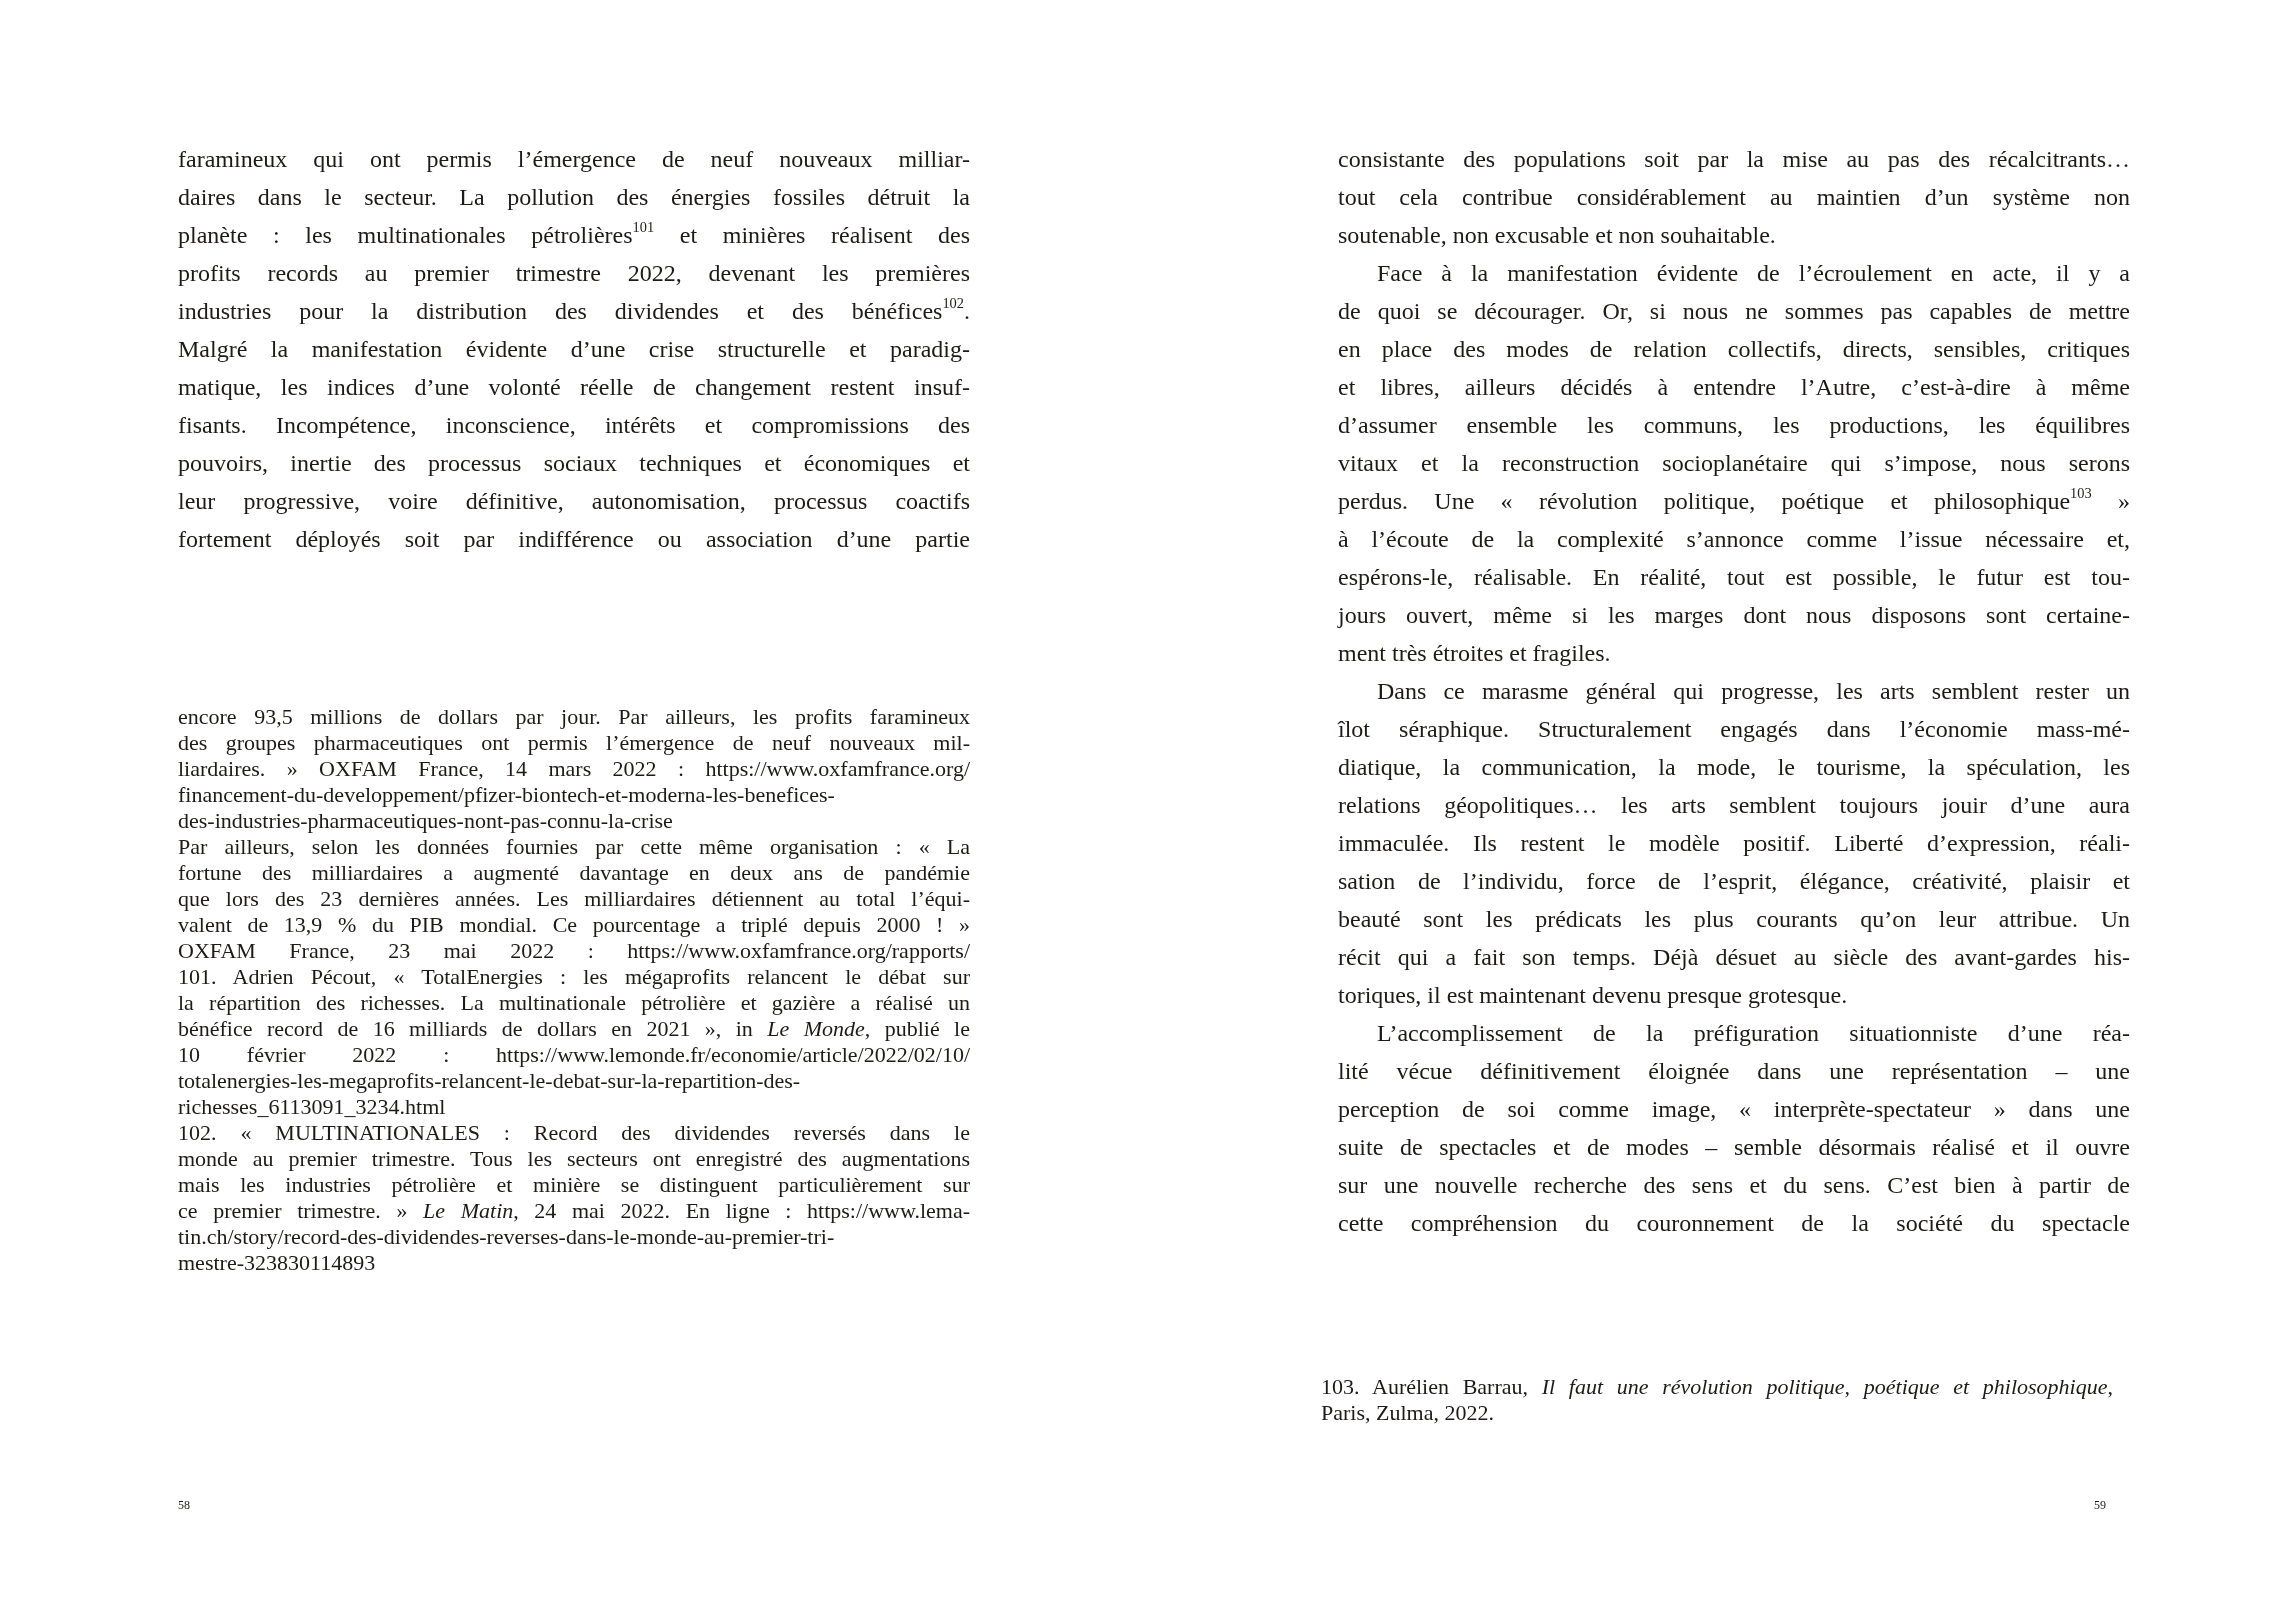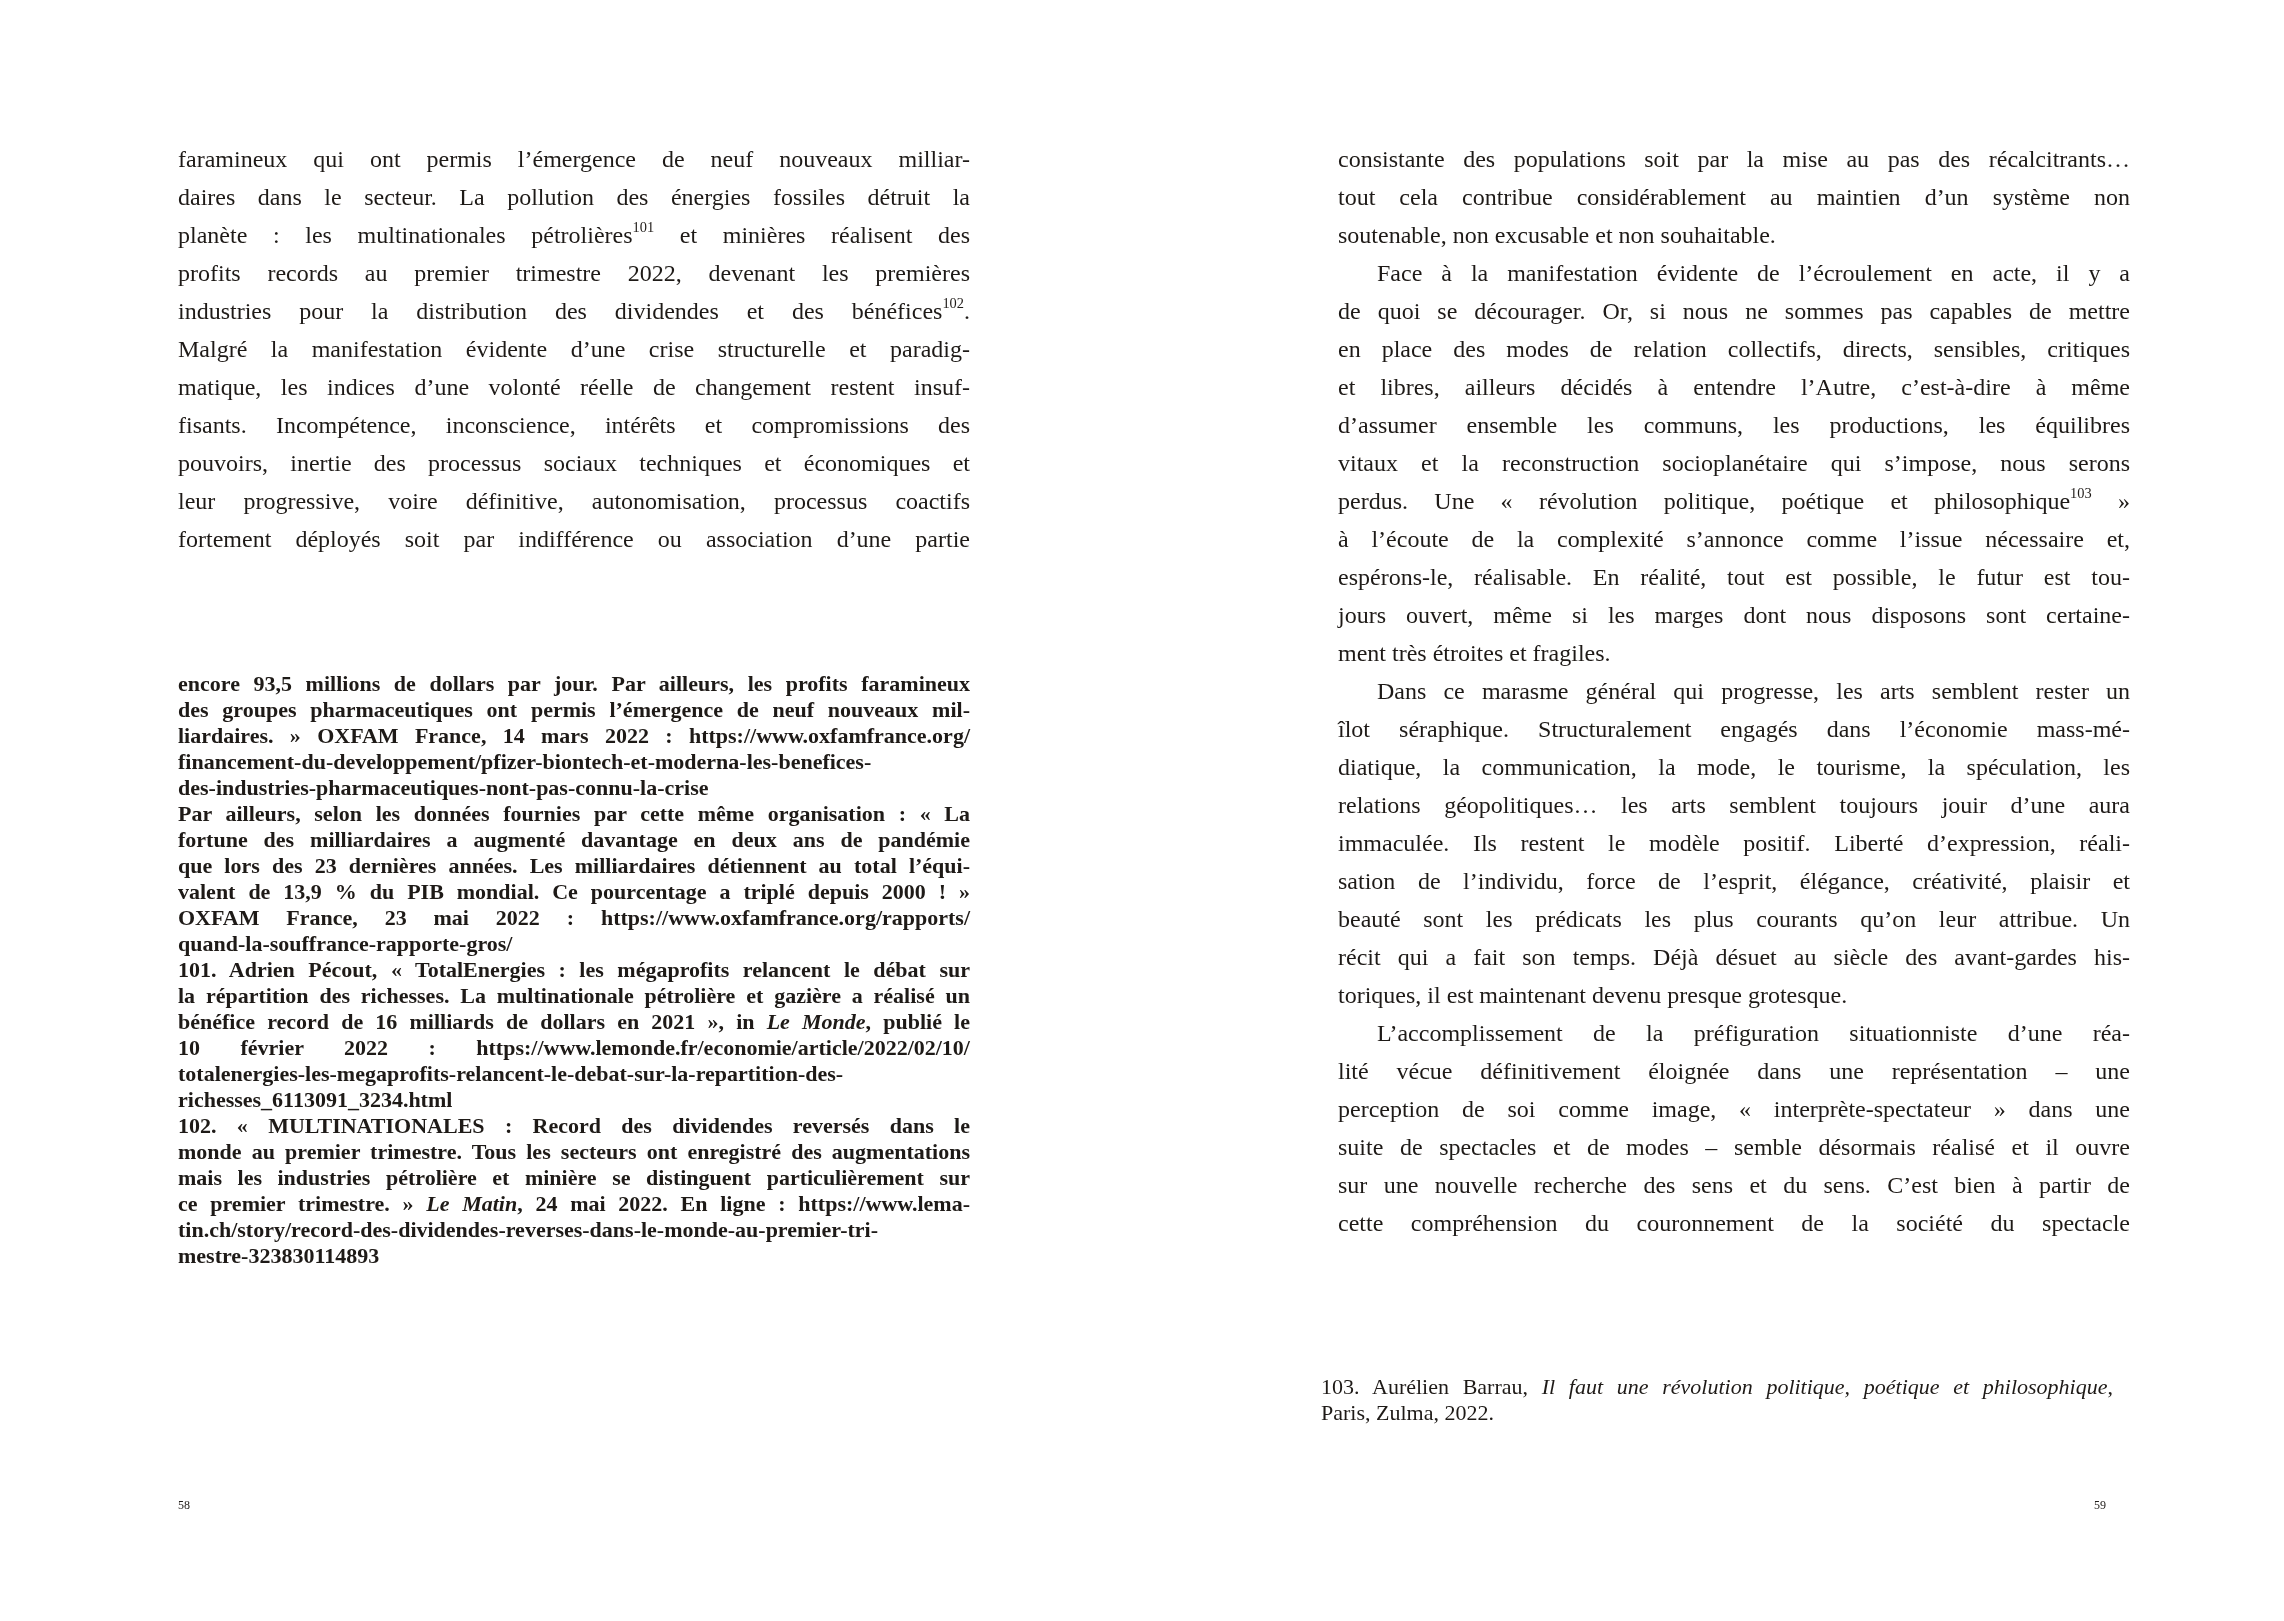--- a/index.html
+++ b/index.html
@@ -8,21 +8,21 @@
   .page { position:absolute; top:0; height:1621px; width:1142px; }
   .page.left { left:0; }
   .page.right { left:1143px; }
   .body-text { position:absolute; width:792px; font-size:24px; line-height:38px;
                text-align:justify; hyphens:manual; }
   .left .body-text { left:178px; top:140px; }
   .right .body-text { left:195px; top:140px; }
   sup { font-size:0.6em; line-height:0; vertical-align:0.75em; }
   .notes { position:absolute; width:792px; font-size:22px; line-height:26px;
            text-align:justify; }
-  .left .notes { left:178px; top:671px;font-weight:bold; }
+  .left .notes { left:178px; top:704px; }
   .right .notes { left:178px; top:1374px; }
   em { font-style:italic; }
   .folio { position:absolute; font-size:12px; top:1498px; }
   .left .folio { left:178px; }
   .right .folio { left:951px; }
   .line { display:block; text-align:justify; text-align-last:justify; }
   .line.last { text-align-last:left; }
 </style>
 </head>
 <body>
@@ -49,21 +49,20 @@
       <span class="line">liardaires. » OXFAM France, 14 mars 2022 : https://www.oxfamfrance.org/</span>
       <span class="line">financement-du-developpement/pfizer-biontech-et-moderna-les-benefices-</span>
       <span class="line last">des-industries-pharmaceutiques-nont-pas-connu-la-crise</span>
     </div>
     <div>
       <span class="line">Par ailleurs, selon les données fournies par cette même organisation : « La</span>
       <span class="line">fortune des milliardaires a augmenté davantage en deux ans de pandémie</span>
       <span class="line">que lors des 23 dernières années. Les milliardaires détiennent au total l’équi-</span>
       <span class="line">valent de 13,9 % du PIB mondial. Ce pourcentage a triplé depuis 2000 ! »</span>
       <span class="line">OXFAM France, 23 mai 2022 : https://www.oxfamfrance.org/rapports/</span>
-      <span class="line last">quand-la-souffrance-rapporte-gros/</span>
     </div>
     <div>
       <span class="line">101. Adrien Pécout, « TotalEnergies : les mégaprofits relancent le débat sur</span>
       <span class="line">la répartition des richesses. La multinationale pétrolière et gazière a réalisé un</span>
       <span class="line"><span>bénéfice record de 16 milliards de dollars en 2021 », in </span><em>Le Monde</em><span>, publié le</span></span>
       <span class="line">10 février 2022 : https://www.lemonde.fr/economie/article/2022/02/10/</span>
       <span class="line">totalenergies-les-megaprofits-relancent-le-debat-sur-la-repartition-des-</span>
       <span class="line last">richesses_6113091_3234.html</span>
     </div>
     <div>

